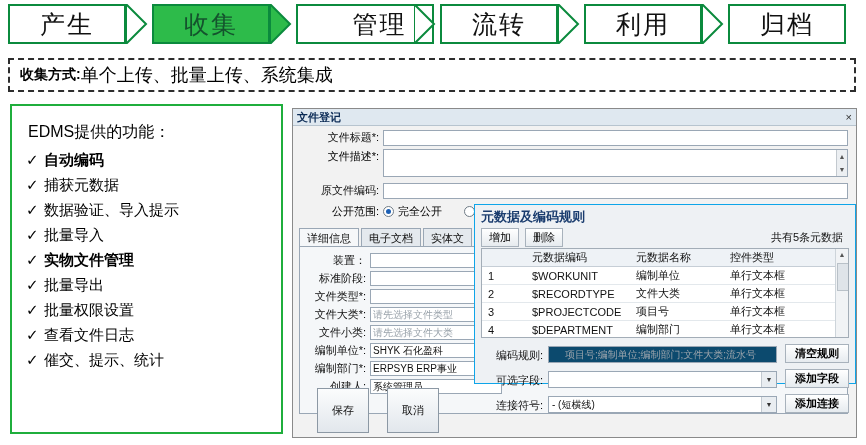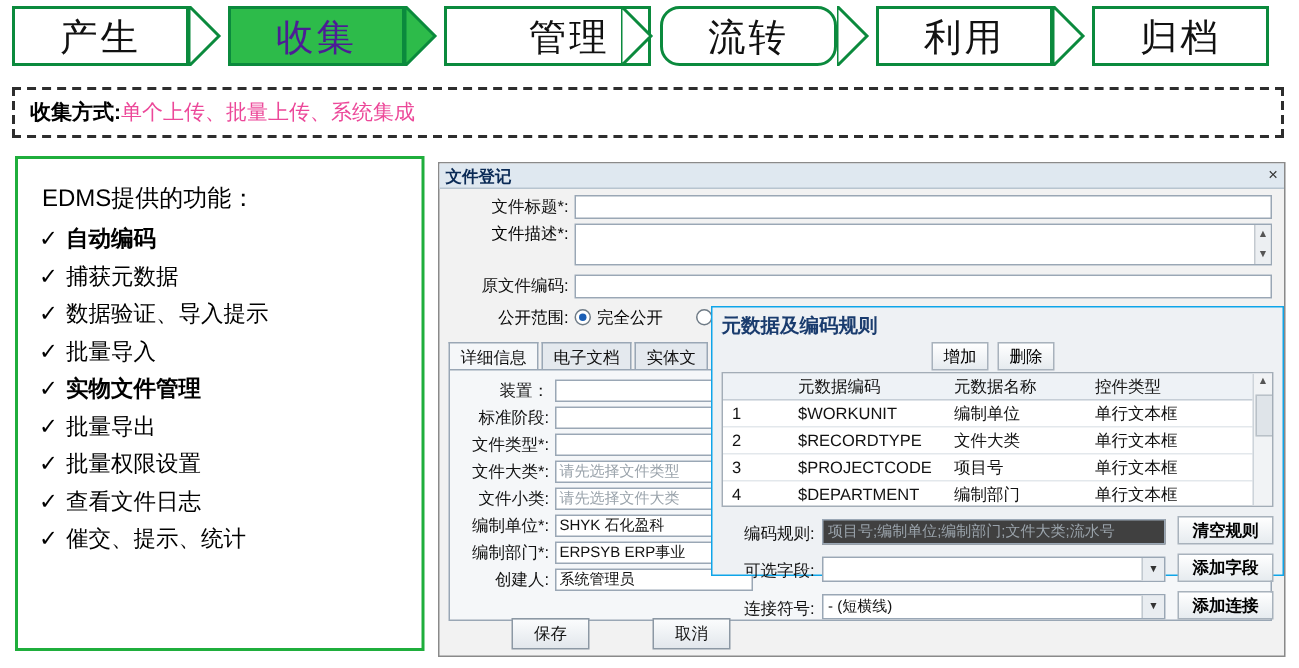--- a/index.html
+++ b/index.html
@@ -4,30 +4,30 @@
 <style>
   html,body{margin:0;padding:0;}
   body{width:866px;height:445px;background:#ffffff;font-family:"Liberation Sans","DejaVu Sans",sans-serif;overflow:hidden;position:relative;}
 
   
   #process-bar{position:absolute;left:8px;top:4px;width:850px;height:44px;}
   .chev{position:absolute;top:0;height:40px;display:flex;align-items:center;justify-content:center;
         border:2px solid #0b8a3d;background:#ffffff;box-sizing:border-box;}
   .chev span{font-size:25px;color:#111;letter-spacing:2px;}
   .chev.active{background:#2dbb4a;border-color:#0b8a3d;}
-  .chev.active span{color:#4c1d95;}
+  .chev.active span{color:#14532d;}
   .chev-box{width:128px;}
   .arrow{position:absolute;top:0;width:42px;height:40px;}
   .arrow svg{display:block;}
 
   
   #collect-line{position:absolute;left:8px;top:58px;width:848px;height:34px;
       border:2px dashed #2d2d2d;box-sizing:border-box;display:flex;align-items:center;padding-left:10px;}
   #collect-line .lbl{font-size:14px;font-weight:bold;color:#000;}
-  #collect-line .val{font-size:14px;color:#ec4899;}
+  #collect-line .val{font-size:18px;color:#000000;}
 
   
   #feature-box{position:absolute;left:10px;top:104px;width:273px;height:330px;
      border:2px solid #1fae3c;box-sizing:border-box;background:#fff;padding:12px 10px 0 14px;}
   #feature-title{font-size:16px;color:#000;margin:4px 0 8px 2px;}
   .feat{display:flex;align-items:flex-start;font-size:15px;color:#000;margin-bottom:7px;line-height:18px;}
   .feat .tick{width:18px;flex:0 0 18px;font-size:15px;}
   .feat.bold .txt{font-weight:bold;}
 
   
@@ -58,46 +58,46 @@
   .tab{border:1px solid #9aa7b5;border-bottom:none;background:#e4e9ee;font-size:11px;padding:2px 7px 0 7px;margin-right:2px;color:#111;}
   .tab.active{background:#f5f7f9;}
   #tab-panel{margin:0 8px 0 6px;border:1px solid #9aa7b5;background:#f5f7f9;height:168px;box-sizing:border-box;padding-top:5px;}
 
   .trow{display:flex;align-items:center;height:16px;margin-bottom:2px;}
   .trow .tl{width:66px;text-align:right;font-size:11px;padding-right:4px;color:#111;}
   .trow .ti{width:128px;height:13px;border:1px solid #9aa7b5;background:#fff;font-size:10px;color:#9aa3ab;padding-left:2px;line-height:13px;overflow:hidden;white-space:nowrap;}
   .trow .ti.filled{color:#111;}
 
   #bottom-buttons{position:absolute;left:24px;bottom:4px;display:flex;}
-  .btn{border:1px solid #8c98a4;background:linear-gradient(#fbfcfd,#e2e7ec);font-size:11px;padding:2px 14px;margin-right:18px;color:#111;margin-left:24px;}
+  .btn{border:1px solid #8c98a4;background:linear-gradient(#fbfcfd,#e2e7ec);font-size:11px;padding:14px 14px;margin-right:18px;color:#111;}
 
   
   #meta-dialog{position:absolute;left:474px;top:204px;width:382px;height:180px;
       border:1px solid #0ea5e9;background:#eef1f4;box-sizing:border-box;}
   #meta-title{font-size:13px;font-weight:bold;color:#1a3c6e;padding:3px 0 2px 6px;}
-  #meta-toolbar{display:flex;align-items:center;padding:0 6px;height:18px;justify-content:space-between;flex-direction:column;}
+  #meta-toolbar{display:flex;align-items:center;padding:0 6px;height:18px;justify-content:space-between;}
   #meta-toolbar .left{display:flex;}
   .tbtn{font-size:11px;border:1px solid #a8b2bc;background:linear-gradient(#ffffff,#e6ebef);padding:1px 7px;margin-right:6px;}
   #meta-count{font-size:11px;color:#111;padding-right:6px;}
 
   #meta-table{margin:2px 6px 0 6px;border:1px solid #a3adb7;background:#fff;height:88px;position:relative;overflow:hidden;}
   .mt-head{display:flex;background:#eef2f6;border-bottom:1px solid #c6ced6;height:17px;align-items:center;}
   .mt-row{display:flex;height:17px;align-items:center;border-bottom:1px solid #e3e8ec;}
   .c0{width:18px;text-align:center;font-size:11px;color:#111;}
   .c1{width:104px;font-size:11px;color:#111;padding-left:2px;margin-left:30px;}
   .c2{width:94px;font-size:11px;color:#111;}
   .c3{width:110px;font-size:11px;color:#111;}
   .mt-head .c0,.mt-head .c1,.mt-head .c2,.mt-head .c3{font-weight:normal;color:#111;}
   #mt-scroll{position:absolute;right:0;top:0;width:12px;height:100%;background:#f1f3f5;border-left:1px solid #cdd4da;}
   #mt-scroll .thumb{position:absolute;top:14px;left:1px;width:10px;height:26px;background:#dfe4e9;border:1px solid #b9c1c8;}
   #mt-scroll .ar{font-size:7px;text-align:center;color:#555;line-height:12px;height:12px;}
 
   .rule-row{display:flex;align-items:flex-end;margin:6px 6px 0 6px;}
   .rule-row .rl{width:62px;text-align:right;font-size:11px;padding-right:5px;color:#111;}
-  .rule-row .rin{flex:1;height:15px;border:1px solid #9aa7b5;background:#404040;font-size:10px;color:#9aa3ab;padding-left:3px;line-height:15px;overflow:hidden;white-space:nowrap;}
+  .rule-row .rin{flex:1;height:15px;border:1px solid #9aa7b5;background:#0c4a6e;font-size:10px;color:#9aa3ab;padding-left:16px;line-height:15px;overflow:hidden;white-space:nowrap;}
   .rule-row .rsel{flex:1;height:15px;border:1px solid #9aa7b5;background:#fff;font-size:10px;color:#111;padding-left:3px;line-height:15px;position:relative;}
   .rule-row .rsel .caret{position:absolute;right:0;top:0;width:14px;height:15px;background:#e9edf1;border-left:1px solid #c2c9d0;font-size:7px;text-align:center;line-height:15px;color:#333;}
   .rule-row .rbtn{width:62px;margin-left:8px;font-size:11px;border:1px solid #a8b2bc;background:linear-gradient(#ffffff,#e6ebef);text-align:center;padding:1px 0;font-weight:bold;}
 </style>
 </head>
 <body>
 
 <div id="process-bar">
     <div class="chev chev-box" style="left: 0px; width: 118px;">
       <span>产生</span>
@@ -116,21 +116,21 @@
       </svg>
     </div>
     <div class="chev chev-box" style="left: 288px; width: 138px; padding-left: 29px;">
       <span>管理</span>
     </div>
     <div class="arrow" style="left: 406px; width: 26px;">
       <svg width="26" height="40" viewBox="0 0 26 40">
         <path d="M0,0 L20,20 L0,40 Z" fill="#ffffff" stroke="#0b8a3d" stroke-width="2"></path>
       </svg>
     </div>
-    <div class="chev chev-box" style="left: 432px; width: 118px; border-radius: 13px;">
+    <div class="chev chev-box" style="left: 432px; width: 118px;">
       <span>流转</span>
     </div>
     <div class="arrow" style="left: 550px; width: 26px;">
       <svg width="26" height="40" viewBox="0 0 26 40">
         <path d="M0,0 L20,20 L0,40 Z" fill="#ffffff" stroke="#0b8a3d" stroke-width="2"></path>
       </svg>
     </div>
     <div class="chev chev-box" style="left: 576px; width: 118px;">
       <span>利用</span>
     </div>

